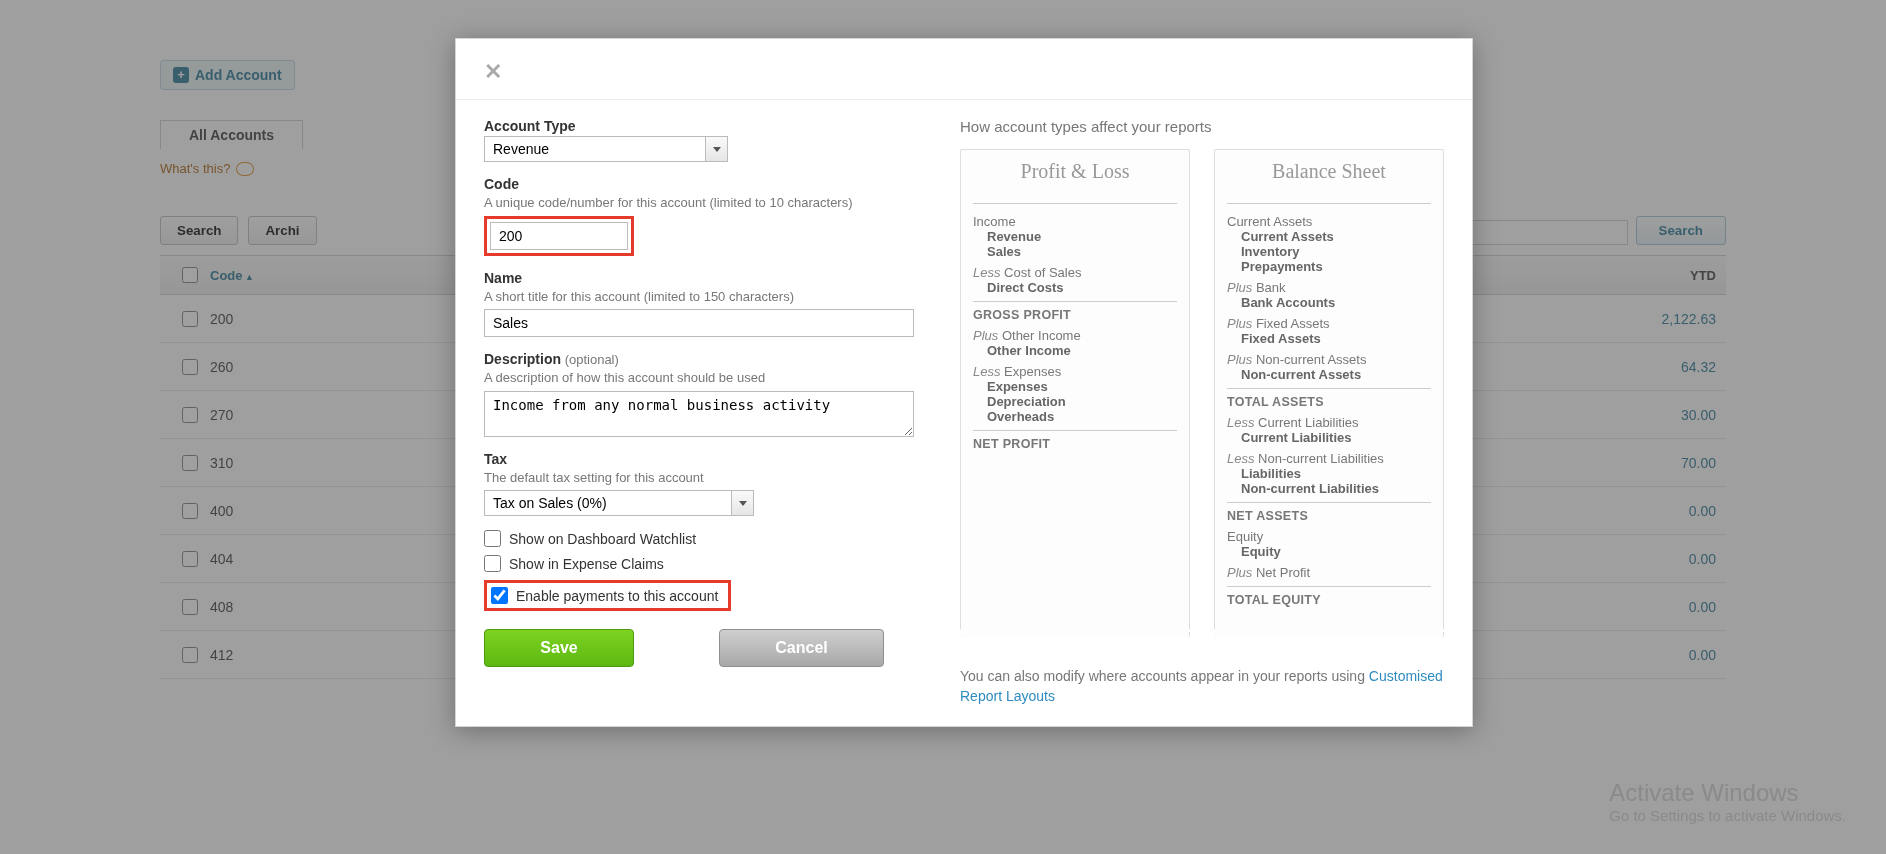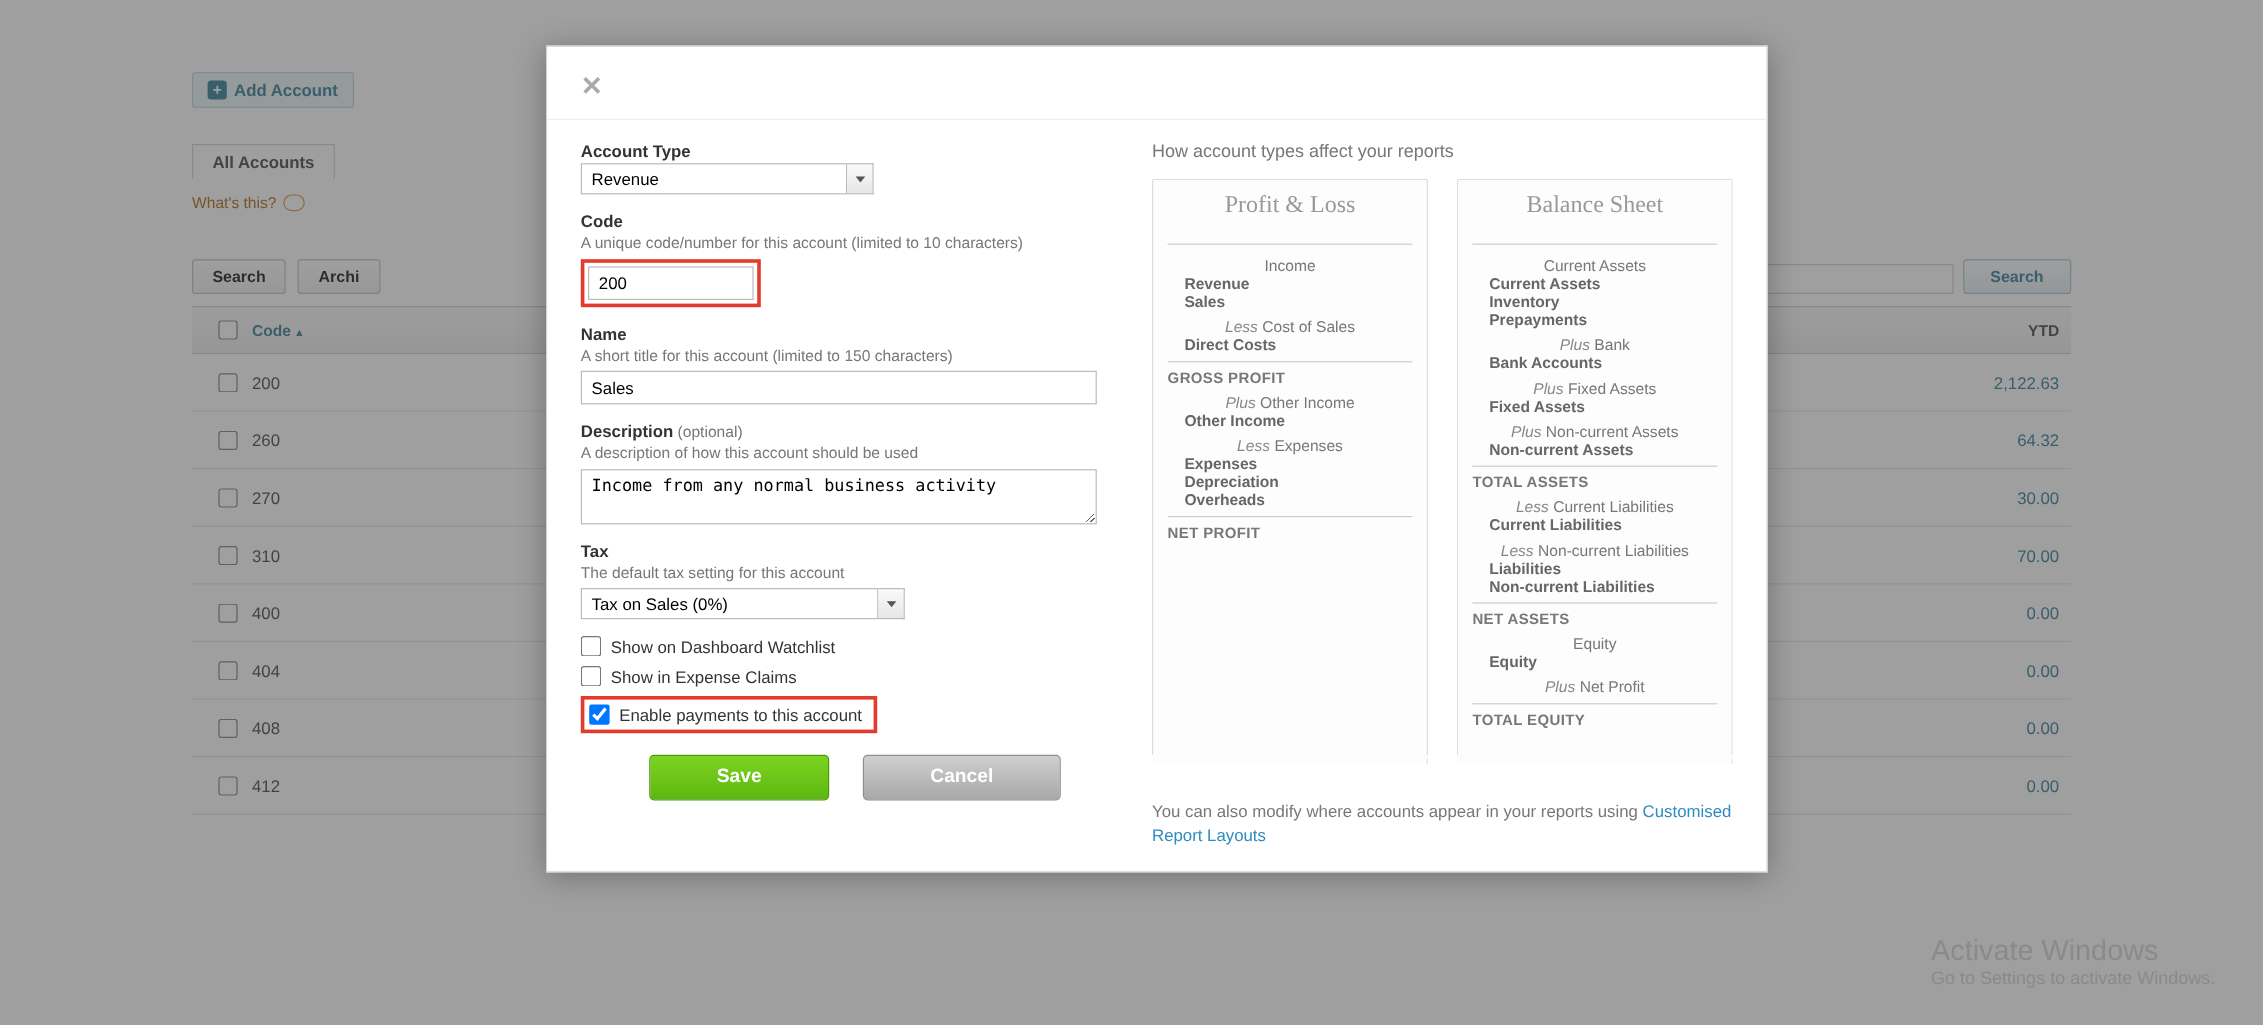--- a/index.html
+++ b/index.html
@@ -4,21 +4,21 @@
 <style>
 * { box-sizing: border-box; margin: 0; padding: 0; }
 body { font-family: Arial, Helvetica, sans-serif; font-size: 13px; color: #333; background: #f5f5f5; width: 1886px; height: 854px; overflow: hidden; position: relative; }
 .bg-overlay { position: absolute; inset: 0; background: rgba(80,80,80,0.55); z-index: 5; }
 .bg-page { position: absolute; top: 0; left: 0; right: 0; bottom: 0; padding-top: 10px; background: #fff; }
 .bg-content { margin: 50px 160px 0 160px; }
 .add-bar { display:flex; gap:10px; margin-bottom: 30px; }
 .add-btn { display:inline-flex; align-items:center; gap:6px; padding:6px 12px; border:1px solid #b8d2de; background:#e9f3f7; color:#1e6f8f; font-weight:bold; border-radius:3px; font-size:14px; }
 .add-btn .plus { display:inline-block; width:16px; height:16px; background:#1e6f8f; color:#fff; border-radius:3px; text-align:center; line-height:16px; font-size:13px; }
 .tabs-row { display:flex; align-items:center; gap:10px; }
-.tab { padding:6px 16px; border:1px solid #ccc; border-bottom:none; background:#fff; font-weight:bold; font-size:14px; }
+.tab { padding:6px 28px; border:1px solid #ccc; border-bottom:none; background:#fff; font-weight:bold; font-size:14px; }
 .whats-this { margin-top:12px; color:#a85a00; font-size:13px; display:flex; align-items:center; gap:6px; }
 .whats-this .bubble { display:inline-block; width:18px; height:14px; border:1.5px solid #d98b1e; border-radius:50%/60%; position:relative; }
 .action-row { margin-top: 40px; display:flex; gap:10px; align-items:center; }
 .action-btn { padding:6px 16px; border:1px solid #bbb; background:linear-gradient(#fff,#eee); border-radius:3px; font-weight:bold; }
 .search-btn { padding:6px 22px; border:1px solid #9dbfd0; background:linear-gradient(#fcfeff,#e4eff4); color:#1e6f8f; font-weight:bold; border-radius:3px; margin-left:auto; }
 .search-area { display:flex; gap:8px; margin-left:auto; align-items:flex-end; }
 .search-area input { border:1px solid #ccc; padding:4px 8px; width:180px; }
 .table-head { margin-top:10px; border-top:1px solid #ccc; border-bottom:1px solid #ccc; background:linear-gradient(#fafafa,#ececec); display:flex; align-items:center; height:40px; padding:0 10px; }
 .table-head .th-check { width:40px; display:flex; justify-content:center; }
 .table-head .th-code { width:120px; color:#1e6f8f; font-weight:bold; }
@@ -45,30 +45,30 @@
 .select-wrap .dd { width:22px; border:1px solid #bbb; border-left:none; background:linear-gradient(#fafafa,#e6e6e6); display:flex; align-items:center; justify-content:center; }
 .select-wrap .dd::after { content:""; border-left:4px solid transparent; border-right:4px solid transparent; border-top:5px solid #555; }
 .text-input { border:1px solid #bbb; padding:5px 8px; font-size:14px; display:block; }
 .w-code { width:138px; }
 .w-name { width:430px; }
 .w-desc { width:430px; height:46px; }
 .w-tax { width:270px; }
 .highlight-red { border:3px solid #e43b2c; padding:3px; display:inline-block; }
 .chk-row { display:flex; align-items:center; gap:8px; margin-bottom:8px; font-size:14px; }
 .chk-row input { width:17px; height:17px; }
-.btn-row { display:flex; gap:28px; margin-top:18px; justify-content:flex-end; width:400px; }
+.btn-row { display:flex; gap:28px; margin-top:18px; justify-content:space-between; width:400px; }
 .btn-save { width:150px; height:38px; background:linear-gradient(#7ed321,#5cb811); border:1px solid #4c9a0e; color:#fff; font-weight:bold; font-size:16px; border-radius:4px; }
 .btn-cancel { width:165px; height:38px; background:linear-gradient(#cfcfcf,#a8a8a8); border:1px solid #8f8f8f; color:#fff; font-weight:bold; font-size:16px; border-radius:4px; }
 
 .info-col { flex:1; }
 .info-head { color:#777; font-size:15px; margin-bottom:14px; }
 .cards { display:flex; gap:24px; }
 .card { width:230px; border:1px solid #ddd; border-radius:2px; padding:10px 12px 14px; background:#fdfdfd; color:#888; font-size:13px; position:relative; }
 .card h3 { text-align:center; font-family:Georgia, serif; font-size:20px; font-weight:normal; color:#999; border-bottom:1.5px solid #ccc; padding-bottom:20px; margin-bottom:10px; }
-.sec-t { color:#777; font-size:13px; margin-top:6px;text-align:center; }
+.sec-t { color:#777; font-size:13px; margin-top:6px; }
 .sec-t em { font-style:italic; color:#888; }
 .sec-i { margin-left:14px; color:#888; font-size:13px; }
 .card .bold { color:#666; font-weight:bold; }
 .rule { border-top:1.5px solid #ccc; margin:6px 0; }
 .prof-cap { font-weight:bold; color:#777; letter-spacing:0.3px; font-size:12.5px; margin:6px 0; }
 .card-torn { border-bottom:none; padding-bottom:24px; }
 .card-torn::after { content:""; position:absolute; left:-1px; right:-1px; bottom:-6px; height:14px; background:
  linear-gradient(135deg,#fdfdfd 6px,transparent 0) 0 0/14px 14px,
  linear-gradient(-135deg,#fdfdfd 6px,transparent 0) 0 0/14px 14px;
 }

